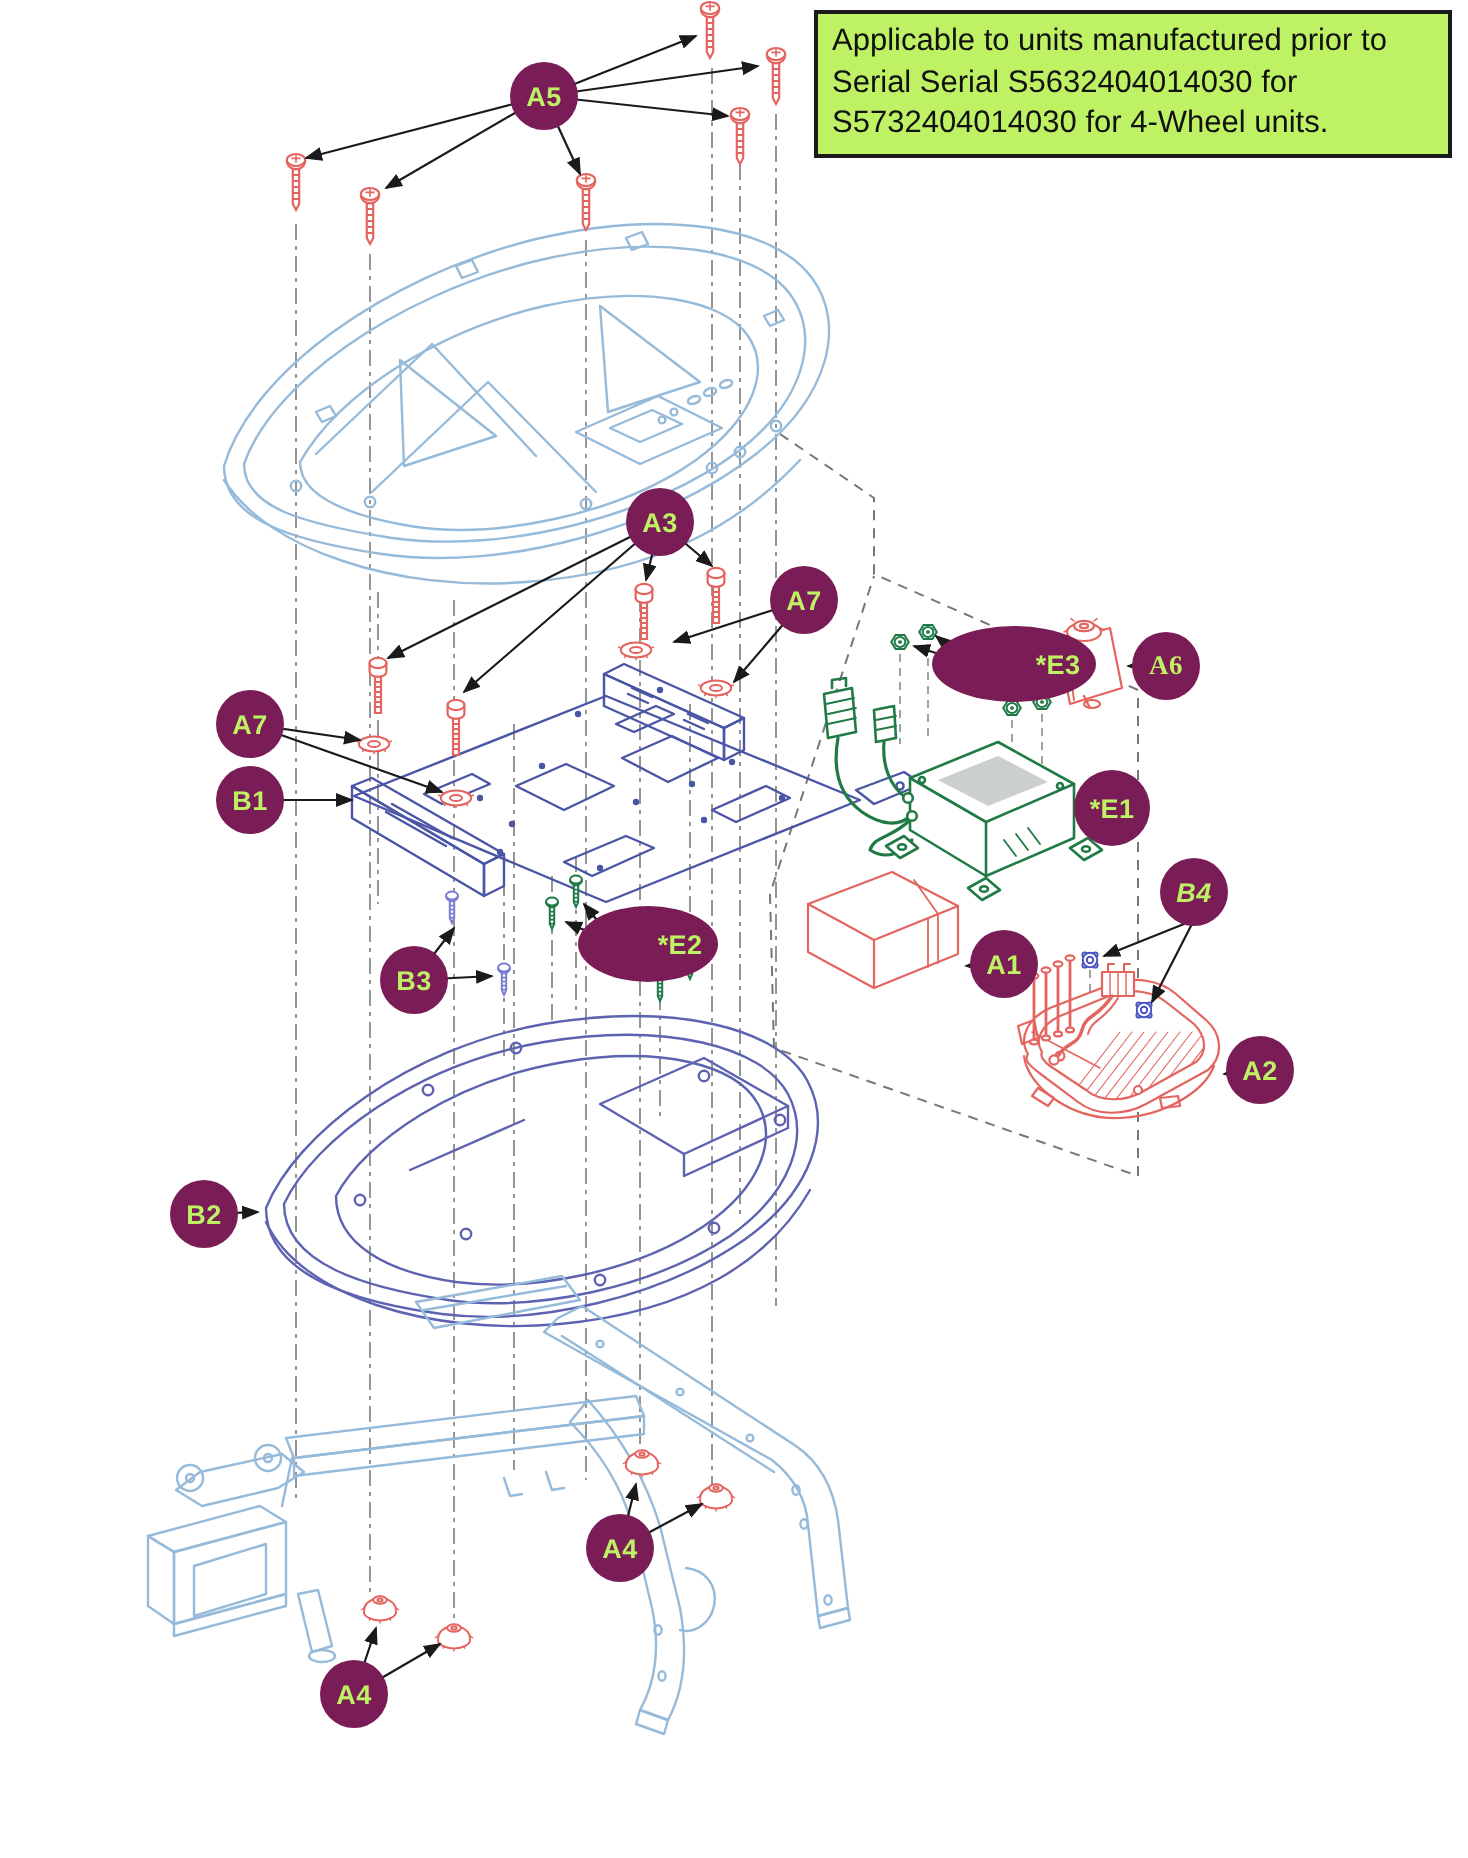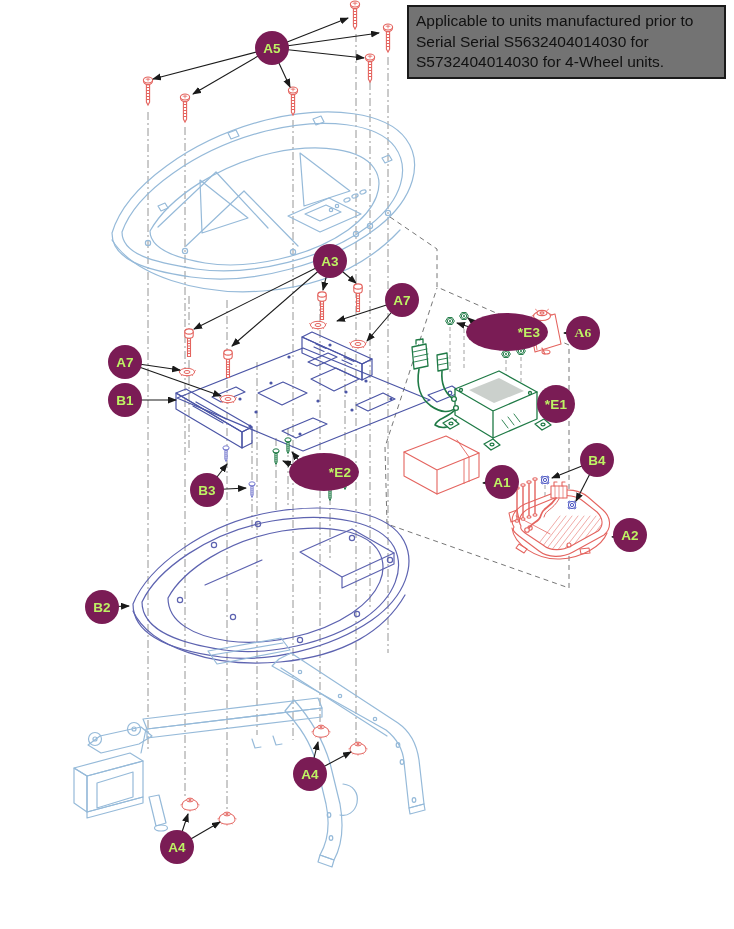--- a/index.html
+++ b/index.html
@@ -2,21 +2,21 @@
 <html style="--callout: #7A1C55; --red-part: #E4645F; --green-part: #1F7A46; --blue-light: #96BAD9; --indigo-plate: #4B55A6; --indigo-pan: #5D63B0; --blue-fastener: #7A7ED1; --blue-nut: #4A55C4; --label-gray: #CBD0CC;"><head>
 <meta charset="utf-8">
 <style>
   html,body{margin:0;padding:0;background:#fff;}
   .stage{position:relative;width:734px;height:929px;background:#fff;overflow:hidden;
          font-family:"Liberation Sans",sans-serif;}
   .stage svg{position:absolute;left:0;top:0;}
 
   
   .note{position:absolute;left:407px;top:5px;width:319px;box-sizing:border-box;
-        border:2px solid #1a1a1a;background:#737373;padding:4px 7px;color:#111;}
+        border:2px solid #1a1a1a;background:#bef264;padding:4px 7px;color:#111;}
   .note div{font-size:15.5px;line-height:20.5px;white-space:nowrap;}
 
   
   .callout{position:absolute;display:flex;align-items:center;justify-content:center;
            border-radius:50%;background:var(--callout,#7A1C55);color:#bef264;
            font-weight:bold;font-size:13.5px;letter-spacing:.2px;
            font-family:"Liberation Sans",sans-serif;}
 
   
   .st-blue   {stroke:var(--blue-light,#96BAD9);fill:none;stroke-width:1.2;stroke-linejoin:round;stroke-linecap:round;}
@@ -394,21 +394,21 @@
   <div id="callout-layer">
       <div class="callout" style="width: 34px; height: 34px; left: 255px; top: 31px;">A5</div>
       <div class="callout" style="width: 34px; height: 34px; left: 313px; top: 244px;">A3</div>
       <div class="callout" style="width: 34px; height: 34px; left: 108px; top: 345px;">A7</div>
       <div class="callout" style="width: 34px; height: 34px; left: 385px; top: 283px;">A7</div>
       <div class="callout" style="width: 34px; height: 34px; left: 108px; top: 383px;">B1</div>
       <div class="callout" style="width: 38px; height: 38px; left: 466px; top: 313px; padding-left: 44px;">*E3</div>
       <div class="callout" style="width: 34px; height: 34px; left: 566px; top: 316px; font-family: Liberation Serif, serif;">A6</div>
       <div class="callout" style="width: 38px; height: 38px; left: 537px; top: 385px;">*E1</div>
       <div class="callout" style="width: 34px; height: 34px; left: 485px; top: 465px;">A1</div>
-      <div class="callout" style="width: 34px; height: 34px; left: 580px; top: 443px;">B4</div>
+      <div class="callout" style="width: 34px; height: 34px; left: 580px; top: 429px; font-style: italic;">B4</div>
       <div class="callout" style="width: 34px; height: 34px; left: 613px; top: 518px;">A2</div>
       <div class="callout" style="width: 34px; height: 34px; left: 190px; top: 473px;">B3</div>
       <div class="callout" style="width: 38px; height: 38px; left: 289px; top: 453px; padding-left: 32px;">*E2</div>
       <div class="callout" style="width: 34px; height: 34px; left: 85px; top: 590px;">B2</div>
       <div class="callout" style="width: 34px; height: 34px; left: 160px; top: 830px;">A4</div>
       <div class="callout" style="width: 34px; height: 34px; left: 293px; top: 757px;">A4</div>
     </div>
 </div>
 
 </body></html>

